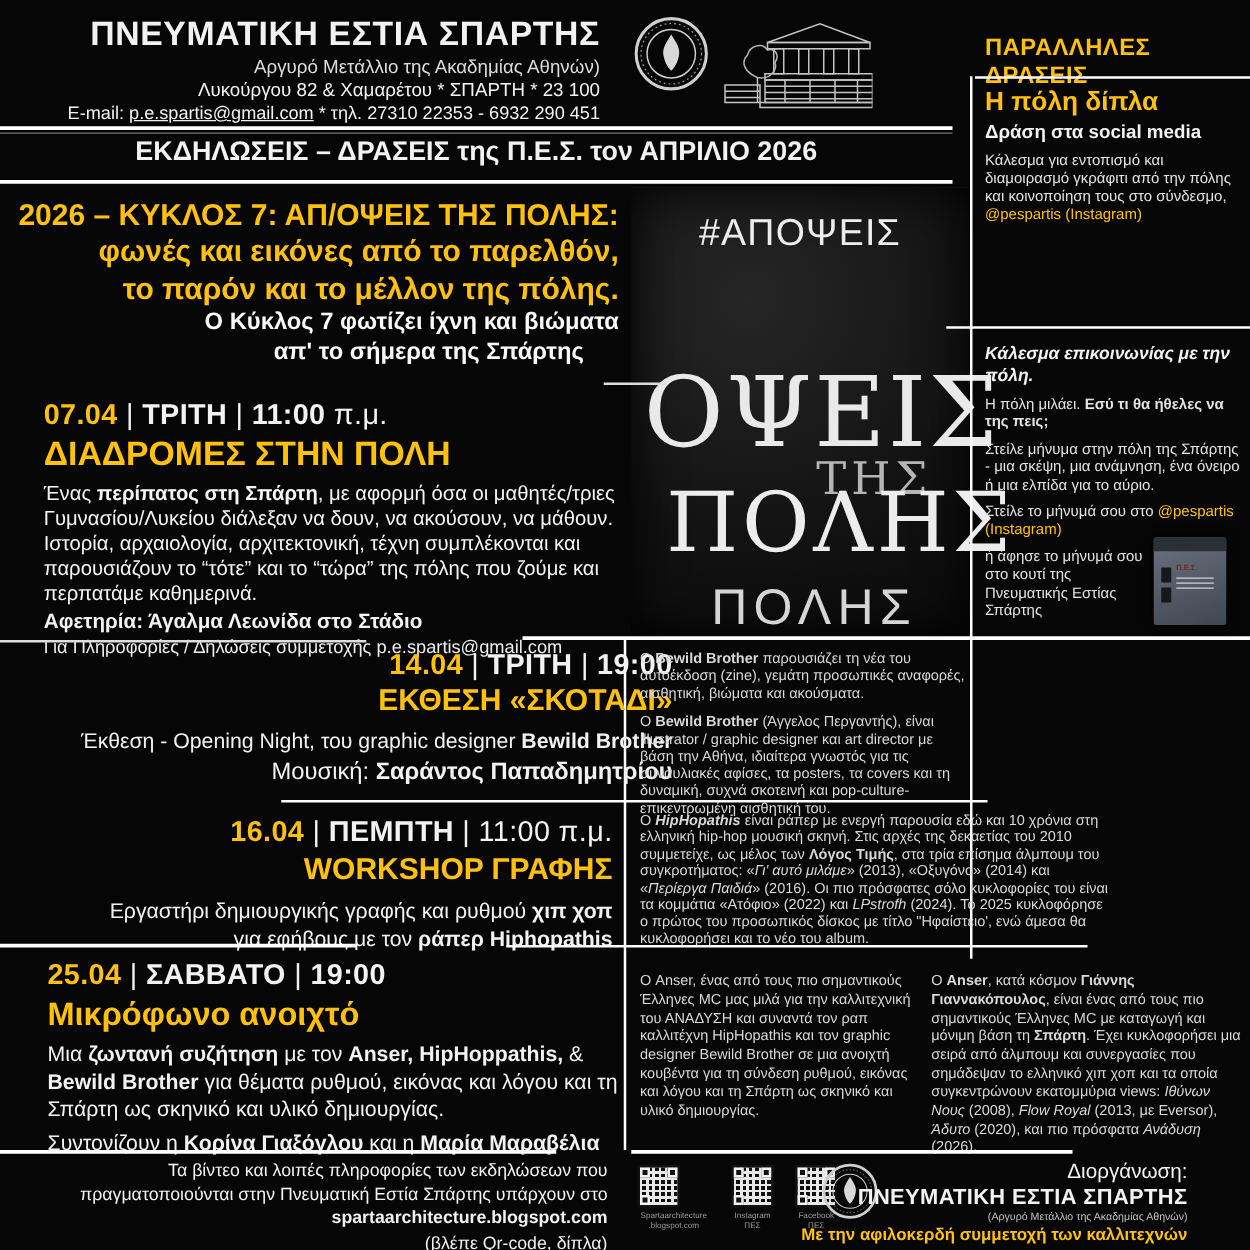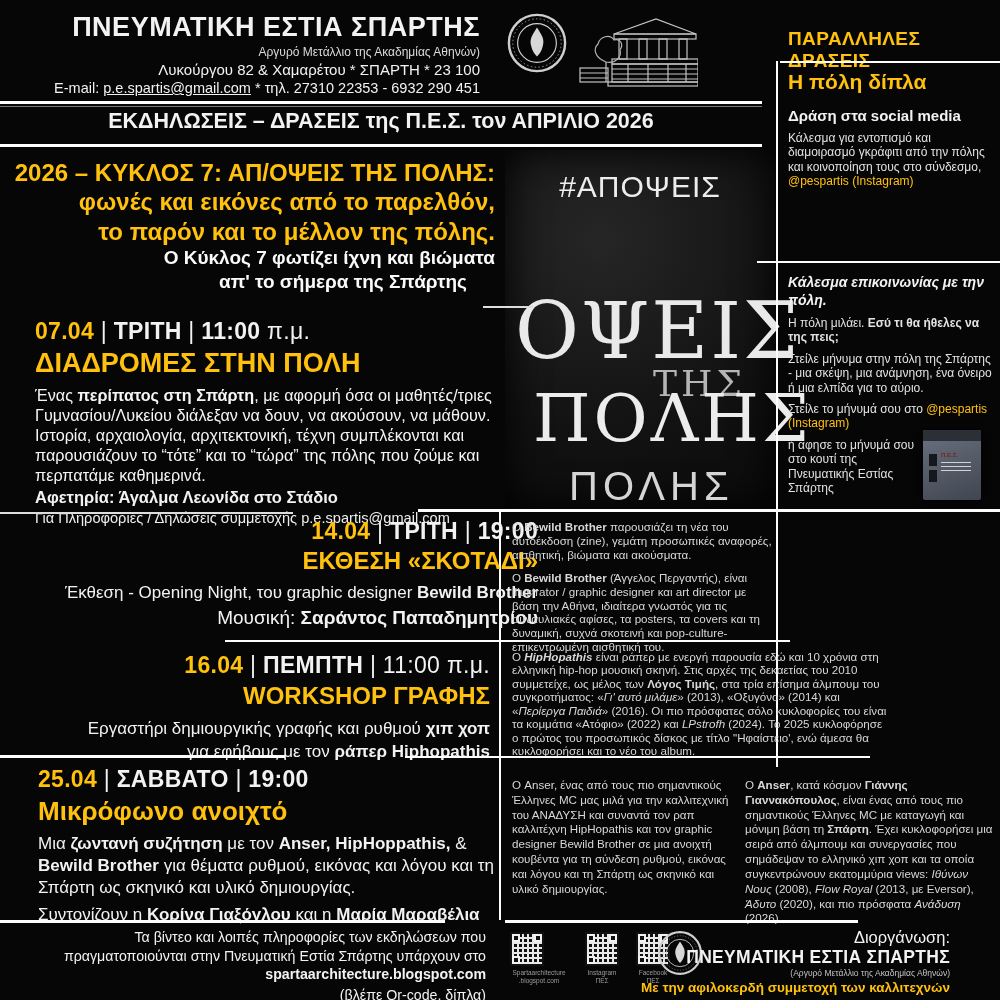--- a/index.html
+++ b/index.html
@@ -5,21 +5,21 @@
   html,body{margin:0;padding:0;background:#000;}
   .poster{position:relative;width:1000px;height:1000px;background:#060606;color:#f2f2f2;
           font-family:"Liberation Sans",sans-serif;overflow:hidden;}
   .abs{position:absolute;}
   .ln{position:absolute;background:#fdfdfd;}
   .yel{color:#FFC10E;}
 
   
   #hdr{left:0;top:12px;width:480px;text-align:right;}
   #hdr .org{font-size:27px;font-weight:bold;letter-spacing:.5px;}
-  #hdr .note{font-size:12px;color:#dcdcdc;margin-top:2px;padding-left:28px;}
+  #hdr .note{font-size:15px;color:#dcdcdc;margin-top:2px;padding-left:28px;}
   #hdr .addr{font-size:15px;margin-top:2px;}
   #hdr .contact{font-size:14.5px;margin-top:2px;}
   #seal{left:506px;top:12px;width:62px;height:62px;}
   #building{left:578px;top:14px;width:120px;height:74px;}
 
   #banner{left:0;top:109px;width:762px;text-align:center;font-size:21.5px;font-weight:bold;}
 
   
   #cycle{left:10px;top:158px;width:485px;text-align:right;}
   #cycle .c{font-size:24px;font-weight:bold;line-height:1.22;}
@@ -65,21 +65,21 @@
   #bw{left:512px;top:520px;width:264px;}
   #bw .p1{margin-bottom:9px;}
   #hip{left:512px;top:650px;width:378px;line-height:1.16;}
   #an1{left:512px;top:778px;width:226px;line-height:1.28;}
   #an2{left:745px;top:778px;width:252px;line-height:1.28;}
 
   
   #parhead{left:788px;top:28px;width:210px;font-size:19px;font-weight:bold;letter-spacing:.4px;}
   #sec1{left:788px;top:70px;width:207px;}
   #sec1 .ttl{font-size:21px;font-weight:bold;}
-  #sec1 .sub{font-size:15px;font-weight:bold;margin-top:13px;}
+  #sec1 .sub{font-size:15px;font-weight:bold;margin-top:3px;}
   #sec1 .p{font-size:12px;line-height:1.2;color:#e2e2e2;margin-top:7px;}
   #sec2{left:788px;top:268px;width:207px;}
   #sec2 .ttl{font-size:21px;font-weight:bold;line-height:1.18;}
   #sec2 .sub{font-size:14px;font-weight:bold;font-style:italic;margin-top:6px;line-height:1.25;}
   #sec2 .p{font-size:12px;line-height:1.2;color:#e2e2e2;margin-top:7px;}
   #sec2 .p4{width:128px;}
   #mailbox{left:923px;top:430px;width:58px;height:70px;border-radius:2px;
            background:linear-gradient(160deg,#6b7280,#3f4650);box-shadow:0 0 8px #000;}
   #mailbox .lid{position:absolute;top:0;left:0;right:0;height:11px;background:#2b3037;border-radius:2px 2px 0 0;}
   #mailbox .lab{position:absolute;top:22px;left:18px;font-size:6px;font-weight:bold;color:#7a1f1f;}

